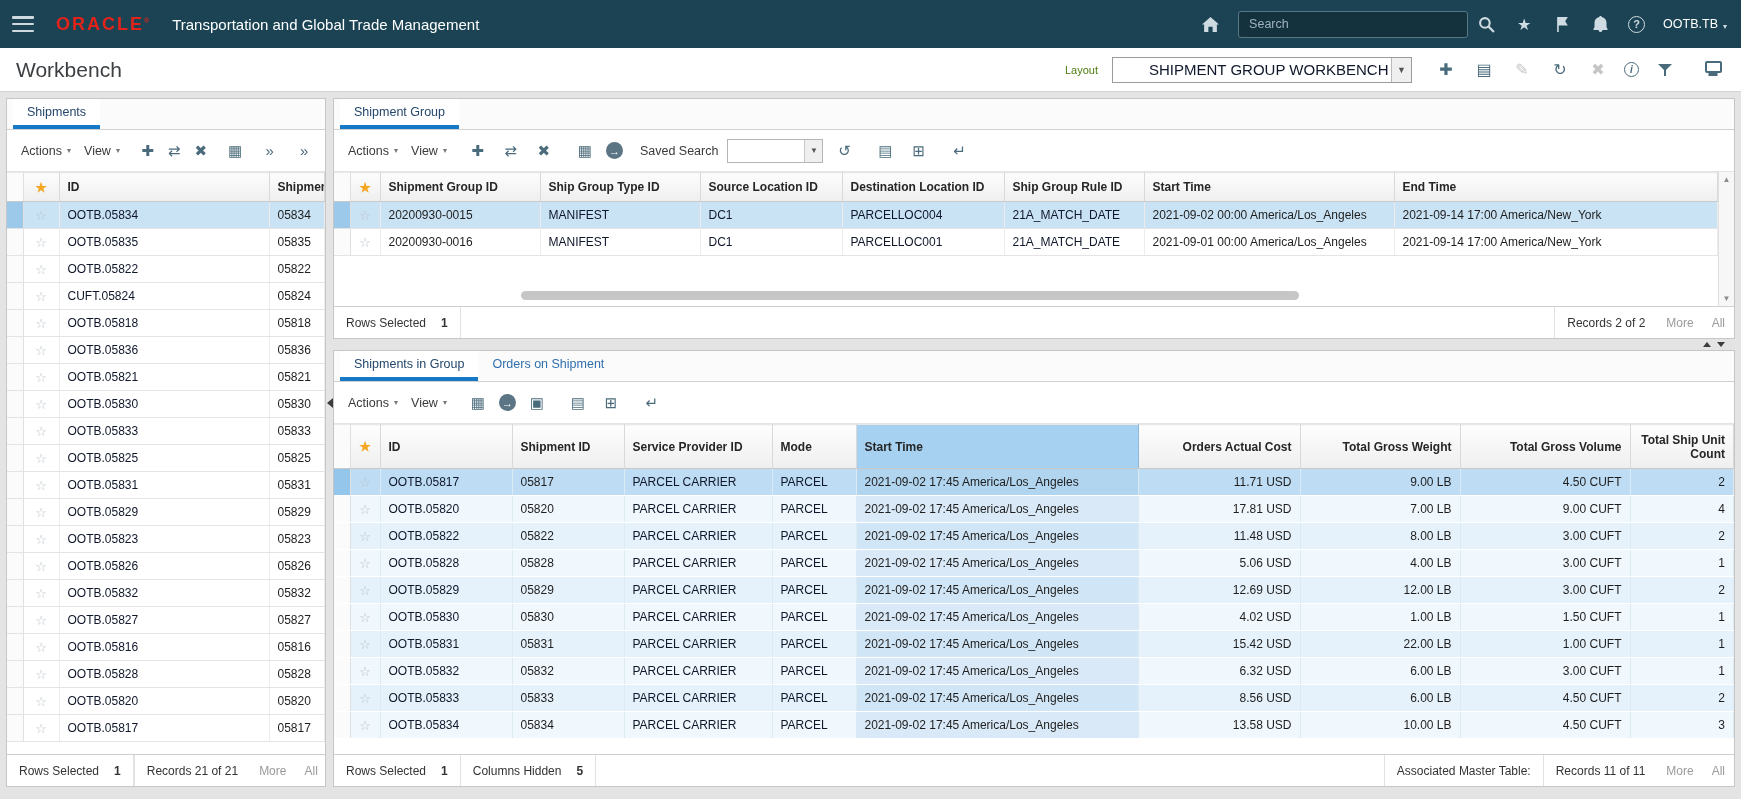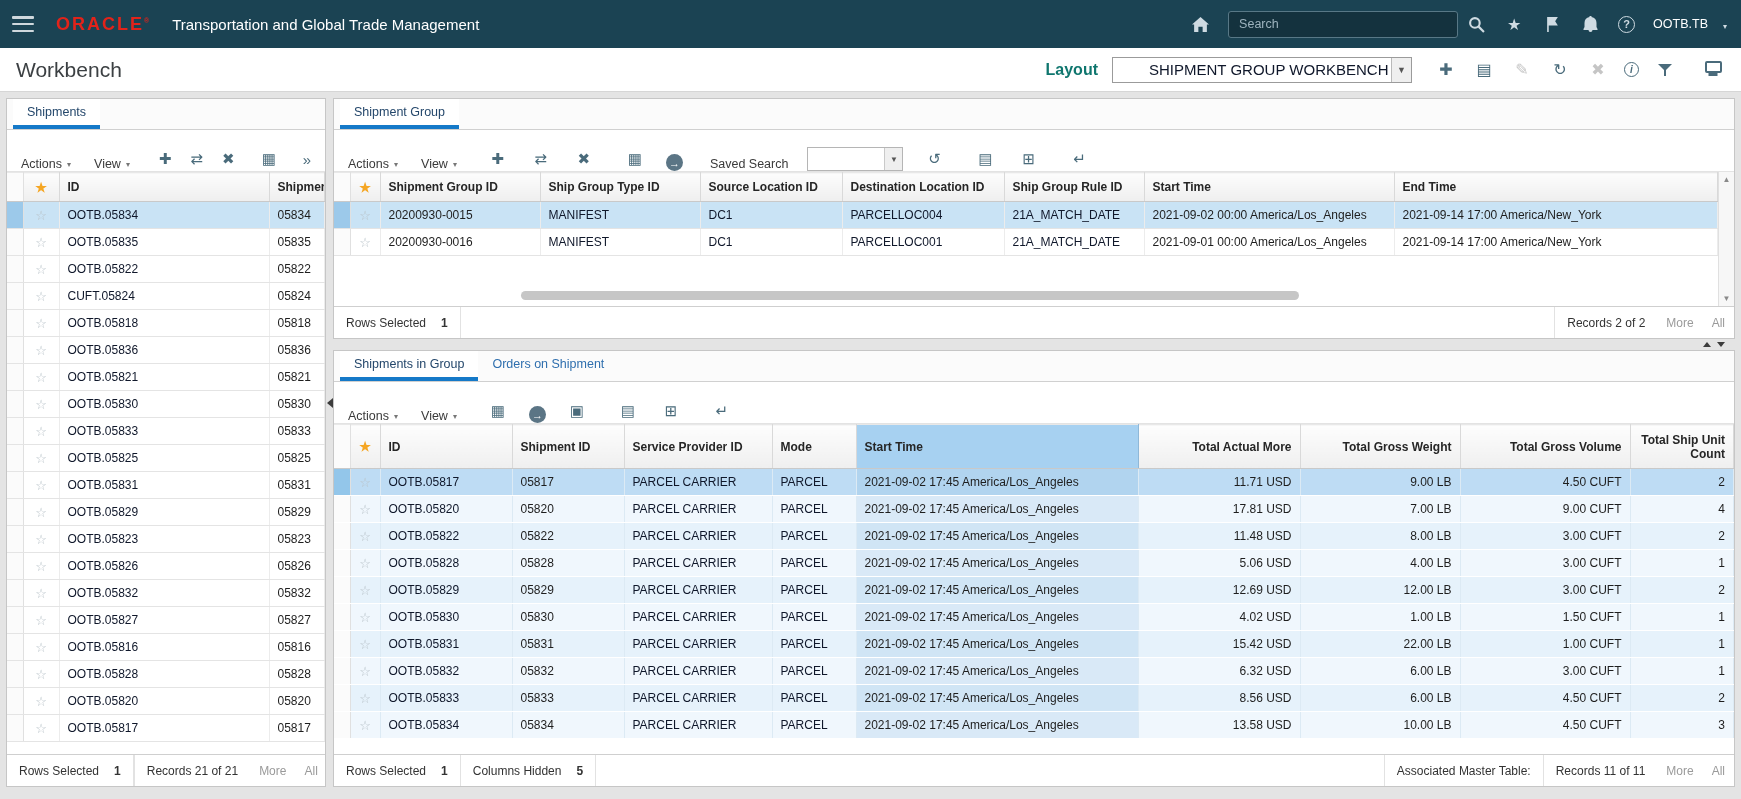--- a/index.html
+++ b/index.html
@@ -12,28 +12,28 @@
   .burger span { height:2.5px; background:#cfd8dd; border-radius:1px; }
   .logo { color:#e2231a; font-weight:bold; font-size:18px; letter-spacing:2px; margin-right:4px; }
   .logo sup { font-size:7px; letter-spacing:0; }
   .app-title { color:#ffffff; font-size:15px; margin-left:19px; }
   .tb-right { margin-left:auto; display:flex; align-items:center; gap:18px; }
   .tb-icon { width:20px; height:20px; display:flex; align-items:center; justify-content:center; color:#cfdbe2; font-size:16px; }
   .searchbox { display:flex; align-items:center; gap:8px; }
   .searchbox input { width:230px; height:27px; background:rgba(0,0,0,0.25); border:1px solid #587886; border-radius:3px; color:#cfd8dd; font-size:12.5px; padding:0 10px; font-family:"Liberation Sans", sans-serif; outline:none; }
   .searchbox input::placeholder { color:#9db3be; }
   .helpcircle { width:17px; height:17px; border:1.5px solid #cfdbe2; border-radius:50%; color:#cfdbe2; font-size:11px; font-weight:bold; display:flex; align-items:center; justify-content:center; }
-  .user { color:#ffffff; font-size:12.5px; display:flex; align-items:flex-end; gap:15px; }
+  .user { color:#ffffff; font-size:12.5px; display:flex; align-items:flex-end; gap:5px; }
   .user .caret { color:#cfdbe2; }
 
   
   .wbheader { height:44px; background:#fff; border-bottom:1px solid #d6d6d6; display:flex; align-items:center; padding:0 16px;gap:36px; }
   .wb-title { font-size:21px; color:#3c4043; }
   .wb-right { margin-left:auto; display:flex; align-items:center; gap:14px; }
-  .layout-label { font-size:16px; font-weight:bold; color:#0f766e; }
+  .layout-label { font-size:11px; font-weight:normal; color:#4d7c0f; }
   .selectbox { width:300px; height:26px; border:1px solid #9b9b9b; background:#fff; display:flex; align-items:stretch; margin-right:8px; }
   .sel-text { flex:1; font-size:15px; color:#0f172a; padding:0 8px; display:flex; align-items:center; white-space:nowrap; overflow:hidden;margin-left:28px; }
   .sel-btn { width:20px; background:#efefef; border-left:1px solid #b9b9b9; color:#555; font-size:9px; display:flex; align-items:center; justify-content:center; }
   .hicon { width:24px; height:24px; display:flex; align-items:center; justify-content:center; color:#4a6b7b; font-size:16px; }
   .hicon.dis { color:#c5c5c5; }
   .circleicon { width:15px; height:15px; border-radius:50%; border:1.5px solid #4a6b7b; color:#4a6b7b; font-size:10px; font-weight:bold; font-style:italic; display:flex; align-items:center; justify-content:center; }
   .funnel { position:relative; width:14px; height:14px; }
   .funnel:before { content:""; position:absolute; top:1px; left:0; border-left:7px solid transparent; border-right:7px solid transparent; border-top:7px solid #4a6b7b; }
   .funnel:after { content:""; position:absolute; top:7px; left:6px; width:2px; height:6px; background:#4a6b7b; }
   .monitorwrap { width:24px; height:24px; display:flex; align-items:center; justify-content:center; margin-left:10px; }
@@ -52,21 +52,21 @@
   .hsplit .tri-up { position:absolute; right:24px; top:3px; width:0; height:0; border-left:4px solid transparent; border-right:4px solid transparent; border-bottom:5px solid #3c3c3c; }
   .hsplit .tri-down { position:absolute; right:10px; top:3px; width:0; height:0; border-left:4px solid transparent; border-right:4px solid transparent; border-top:5px solid #3c3c3c; }
   .dpanel { flex:1; }
 
   
   .tabstrip { height:31px; background:#fbfbfb; border-bottom:1px solid #d0d0d0; display:flex; align-items:stretch; padding-left:6px; flex:none; }
   .tab { padding:0 14px; font-size:12.5px; display:flex; align-items:center; color:#2f6fae; border-bottom:4px solid transparent; }
   .tab.active { color:#24476b; border-bottom:4px solid #1579c8; background:#fff; }
 
   
-  .toolbar { height:42px; display:flex; align-items:flex-end; padding:0 12px; gap:19px; flex:none; border-bottom:1px solid #e3e3e3; }
+  .toolbar { height:42px; display:flex; align-items:center; padding:0 12px; gap:9px; flex:none; border-bottom:1px solid #e3e3e3; }
   .tlabel { display:flex; align-items:center; gap:5px; font-size:12.5px; color:#3a3a3a; padding:0 2px; }
   .caret { font-size:8px; color:#777; }
   .tbtn { width:24px; height:24px; display:flex; align-items:center; justify-content:center; color:#4a6b7b; font-size:15px; }
   .tbtn.sp { margin-left:8px; }
   .circlebtn { width:17px; height:17px; border-radius:50%; background:#5b7585; color:#fff; font-size:11px; display:flex; align-items:center; justify-content:center; }
   .ssearch-label { font-size:12.5px; color:#3a3a3a; margin-left:8px; }
   .combo { width:96px; height:24px; border:1px solid #b5b5b5; background:#fff; display:flex; align-items:stretch; }
   .combo-text { flex:1; }
   .combo-btn { width:18px; background:#efefef; border-left:1px solid #c9c9c9; color:#555; font-size:8px; display:flex; align-items:center; justify-content:center; }
 
@@ -510,21 +510,21 @@
             </colgroup>
           <thead>
             <tr data-interactable="false">
               <th class="gutter" data-interactable="false"></th>
               <th class="starcell" data-interactable="true"><span class="hstar" data-interactable="false">★</span></th>
               <th data-interactable="true">ID</th>
               <th data-interactable="true">Shipment ID</th>
               <th data-interactable="true">Service Provider ID</th>
               <th data-interactable="true">Mode</th>
               <th class="sorted" data-interactable="true">Start Time</th>
-              <th class="num" data-interactable="true">Total Actual More</th>
+              <th class="num" data-interactable="true">Orders Actual Cost</th>
               <th class="num" data-interactable="true">Total Gross Weight</th>
               <th class="num" data-interactable="true">Total Gross Volume</th>
               <th class="num" data-interactable="true">Total Ship Unit Count</th>
             </tr>
           </thead>
           <tbody>
               <tr data-interactable="true" class="selected">
                 <td class="gutter" data-interactable="true"></td>
                 <td class="starcell"><span class="rowstar" data-interactable="true">☆</span></td>
                 <td data-interactable="true"><span class="cell-link" data-interactable="true">OOTB.05817</span></td>

